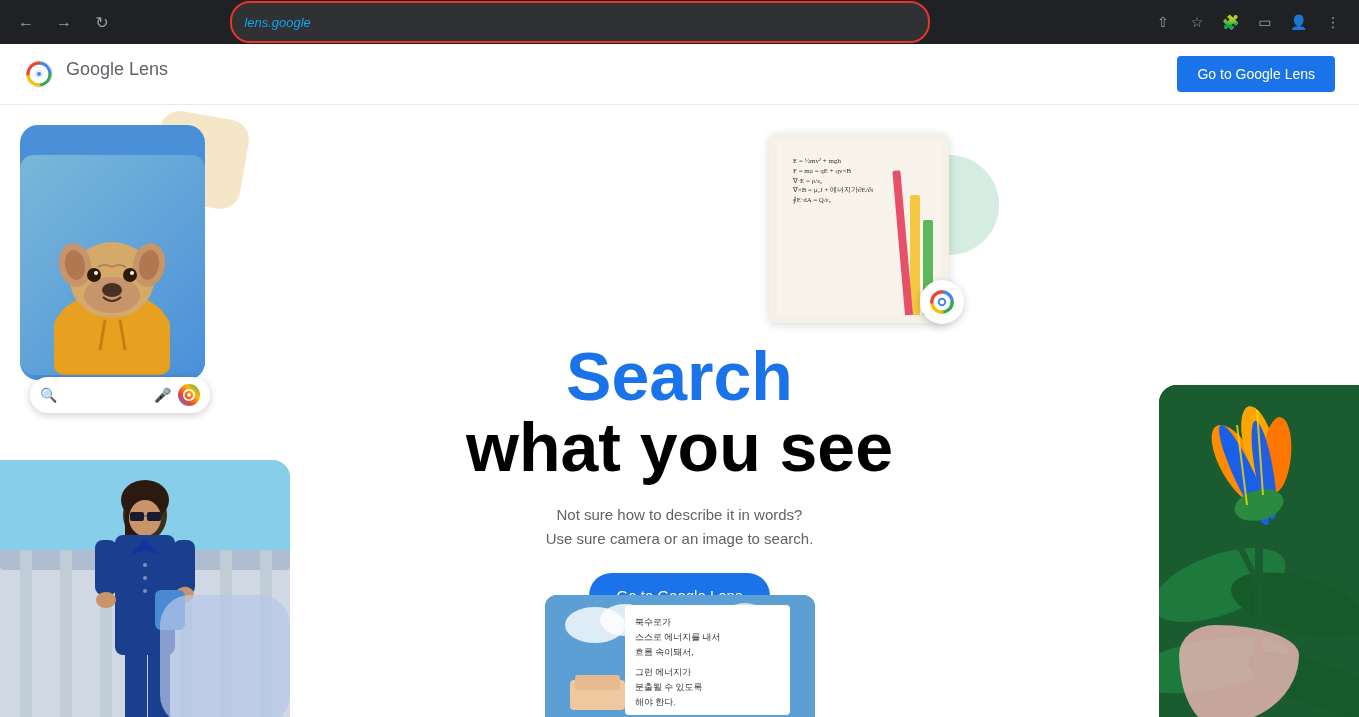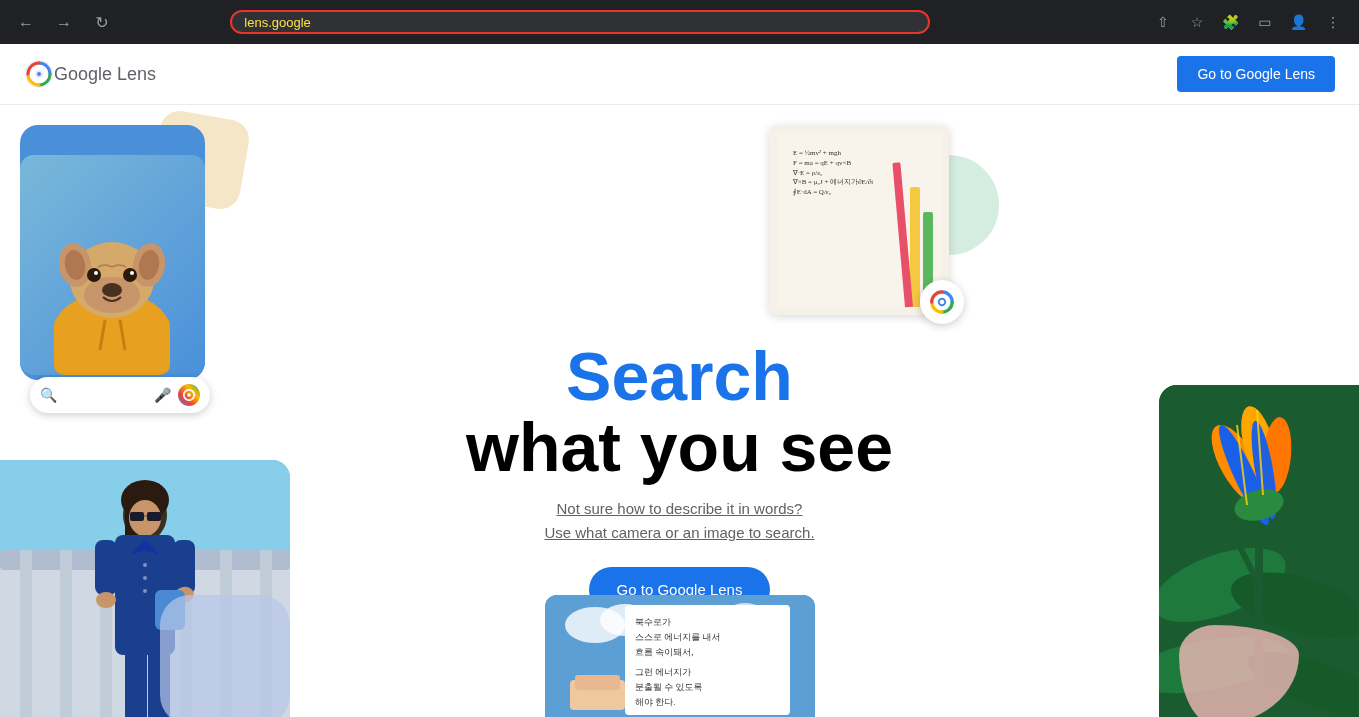--- a/index.html
+++ b/index.html
@@ -26,26 +26,27 @@
     }
     .address-bar-wrapper {
       flex: 1;
       max-width: 700px;
       margin: 0 auto;
     }
     .address-bar {
       background: #303134;
       border: 2px solid #e8342a;
       border-radius: 20px;
-      height: 24px;
+      height: 42px;
       display: flex;
       align-items: center;
       padding: 0 12px;
-      color: #fde047;
+      color: #0ea5e9;
       font-size: 13px;
+      font-style: italic;
     }
     .browser-actions {
       display: flex;
       align-items: center;
       gap: 6px;
       margin-left: auto;
     }
     .browser-action-btn {
       width: 28px; height: 28px;
       border-radius: 50%;
@@ -63,22 +64,21 @@
       align-items: center;
       justify-content: space-between;
       padding: 12px 24px;
       border-bottom: 1px solid #e8eaed;
       position: relative;
       z-index: 10;
       background: #fff;
     }
     .logo-area {
       display: flex;
-      align-items: center;
-      gap: 0;
+      gap: 12px;
     }
     .google-logo-icon {
       width: 30px; height: 30px;
     }
     .logo-text {
       font-size: 18px;
       color: #5f6368;
       font-weight: 400;
     }
     .cta-button {
@@ -168,21 +168,21 @@
     .deco-green-circle-2 {
       position: absolute;
       background: #d4ede0;
       border-radius: 50%;
       width: 70px; height: 70px;
       top: 120px; right: 440px;
     }
     .math-visual {
       position: absolute;
       right: 410px;
-      top: 20px;
+      top: 28px;
       width: 180px; height: 190px;
       background: #f5f0e8;
       border-radius: 8px;
       overflow: hidden;
       box-shadow: 0 2px 10px rgba(0,0,0,0.15);
       display: flex;
       align-items: flex-start;
       justify-content: center;
     }
 
@@ -214,25 +214,24 @@
       color: #1a73e8;
       line-height: 1;
     }
     .hero-sub-text {
       font-size: 68px;
       font-weight: 700;
       color: #000000;
       line-height: 1.1;
     }
     .hero-desc {
-      margin-top: 12px;
+      margin-top: 18px;
       font-size: 15px;
       color: #5f6368;
       line-height: 1.6;
-      text-decoration: underline;
     }
     .hero-cta {
       margin-top: 22px;
       background: #1a73e8;
       color: #fff;
       border: none;
       border-radius: 24px;
       padding: 14px 28px;
       font-size: 15px;
       font-weight: 500;
@@ -445,21 +444,21 @@
       <path d="M3 14 A11 11 0 0 1 14 3" stroke="#ea4335" stroke-width="3.5" fill="none" stroke-linecap="round"></path>
       <circle cx="14" cy="14" r="3.5" fill="none" stroke="#4285f4" stroke-width="2"></circle>
     </svg>
   </div>
 
   <div class="hero-center">
     <div class="hero-search-text">Search</div>
     <div class="hero-sub-text">what you see</div>
     <div class="hero-desc">
       <div>Not sure how to describe it in words?</div>
-      <div>Use what camera or an image to search.</div>
+      <div>Use sure camera or an image to search.</div>
     </div>
     <button class="hero-cta">Go to Google Lens</button>
   </div>
 
   <div class="img-woman-container">
     <div class="woman-visual">
       <svg viewBox="0 0 290 265" width="290" height="265" xmlns="http://www.w3.org/2000/svg">
 
         <rect width="290" height="265" fill="#87ceeb"></rect>
 

